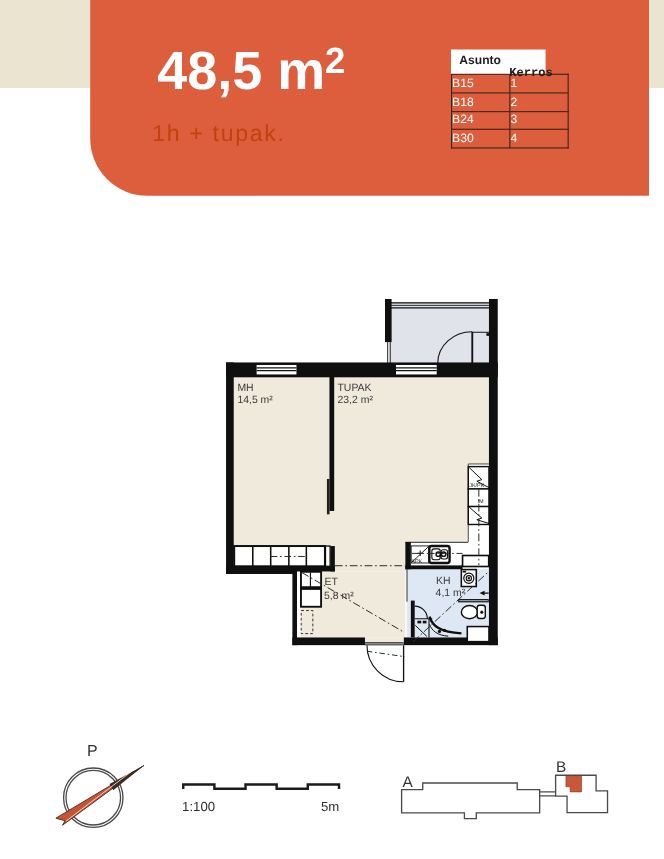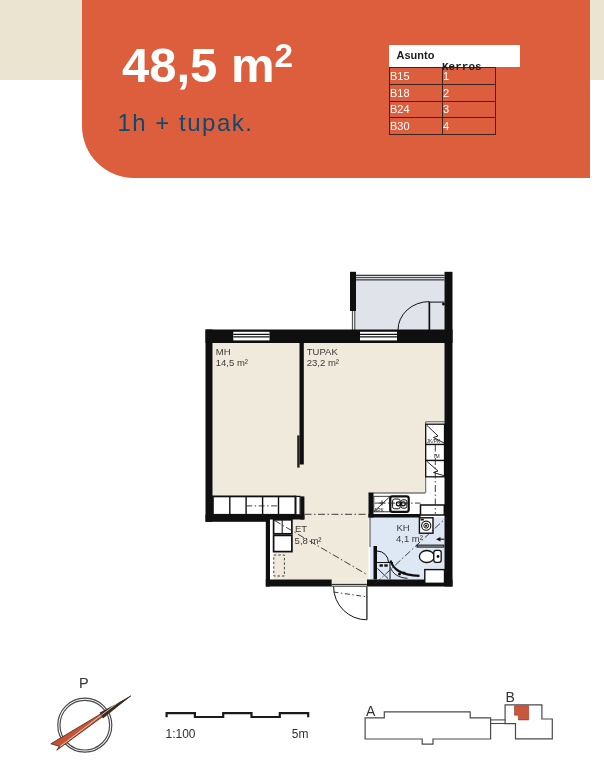--- a/index.html
+++ b/index.html
@@ -1,33 +1,33 @@
 <!DOCTYPE html>
 <html><head>
 <meta charset="utf-8">
 <style>
   html,body{margin:0;padding:0;}
   body{width:604px;height:781px;background:#ffffff;font-family:"Liberation Sans",sans-serif;position:relative;overflow:hidden;}
-  .txt{filter:saturate(100%);}
+  .txt{filter:saturate(100%);margin-left:21px;}
   .abs{position:absolute;}
 </style>
 </head>
 <body>
 
 <div class="abs" style="left:0;top:0;width:604px;height:80px;background:#EBE4D1;"></div>
 
 <div class="abs" style="left:82px;top:0;width:508px;height:178px;background:#DD5E3D;border-bottom-left-radius:52px;"></div>
 
 <div class="abs txt" style="left:122px;top:39px;color:#ffffff;font-weight:bold;font-size:49px;line-height:1;letter-spacing:0px;">48,5&nbsp;m<sup style="font-size:0.68em;vertical-align:0.44em;letter-spacing:0;">2</sup></div>
 
-<div class="abs txt" style="left:117.5px;top:110px;color:#0c4a6e;font-size:24px;letter-spacing:1.5px;line-height:1.1;">1h + tupak.</div>
+<div class="abs txt" style="left:117.5px;top:110px;color:#c2410c;font-size:21px;letter-spacing:1.5px;line-height:1.1;">1h + tupak.</div>
 
 <div class="abs txt" style="left:389px;top:45px;width:107px;">
 
-  <div style="position:relative;width:131px;height:22px;background:#ffffff;">
+  <div style="position:relative;width:86px;height:22px;background:#ffffff;">
     <span style="position:absolute;left:0;width:53px;text-align:center;top:4px;font-weight:bold;font-size:11px;color:#1d1d1d;">Asunto</span>
     <span style="position:absolute;left:53px;width:54px;text-align:left;top:16px;font-weight:bold;font-size:11px;color:#1d1d1d;font-family:Liberation Mono, monospace;">Kerros</span>
   </div>
 
   <table style="border-collapse:collapse;width:107px;table-layout:fixed;">
     <tbody>
         <tr>
           <td class="c1">B15</td>
           <td class="c2">1</td>
         </tr>

